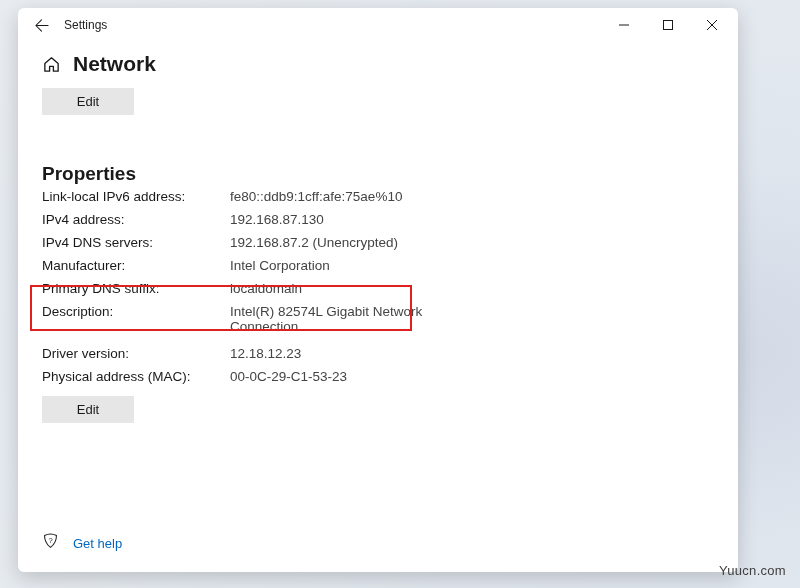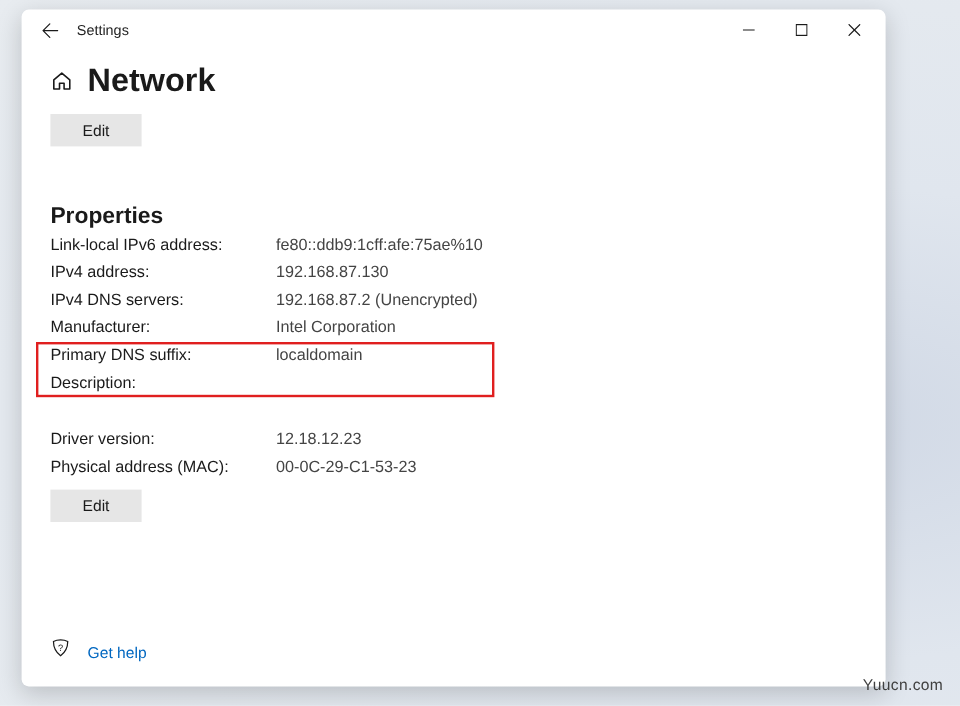--- a/index.html
+++ b/index.html
@@ -69,30 +69,30 @@
     display: flex;
     align-items: center;
     gap: 12px;
     margin-top: 6px;
   }
   .home-icon {
     display: flex;
     align-items: center;
   }
   .page-title {
-    font-size: 27px;
+    font-size: 21px;
     font-weight: 600;
     color: #1a1a1a;
   }
   .btn {
     display: inline-block;
     background: #e6e6e6;
     border: none;
     padding: 6px 0;
-    width: 76px;
+    width: 92px;
     text-align: center;
     font-size: 13px;
     font-family: inherit;
     color: #1a1a1a;
     cursor: pointer;
     margin-top: 12px;
   }
   .section-heading {
     font-size: 19px;
     font-weight: 600;
@@ -213,22 +213,23 @@
       <div class="prop-row">
         <div class="prop-label">Manufacturer:</div>
         <div class="prop-value">Intel Corporation</div>
       </div>
       <div class="prop-row">
         <div class="prop-label">Primary DNS suffix:</div>
         <div class="prop-value">localdomain</div>
       </div>
       <div class="prop-row">
         <div class="prop-label">Description:</div>
-      </div>
-      <div class="prop-row" style="margin-top:24px">
+        <div class="prop-value">Intel(R) 82574L Gigabit Network Connection</div>
+      </div>
+      <div class="prop-row" style="margin-top:4px">
         <div class="prop-label">Driver version:</div>
         <div class="prop-value">12.18.12.23</div>
       </div>
       <div class="prop-row">
         <div class="prop-label">Physical address (MAC):</div>
         <div class="prop-value">00-0C-29-C1-53-23</div>
       </div>
     </div>
 
     <button class="btn" style="margin-top:8px">Edit</button>

